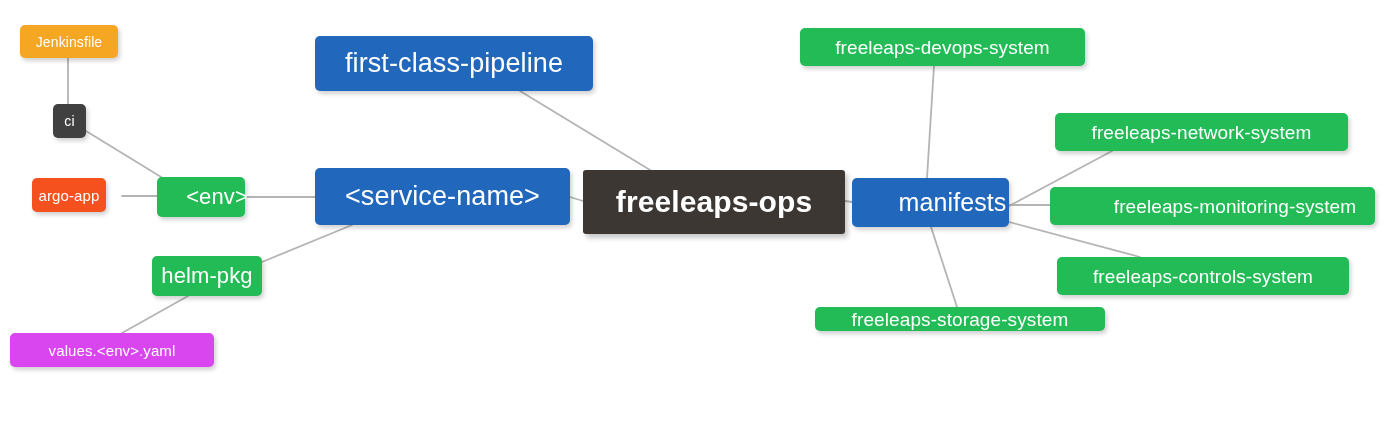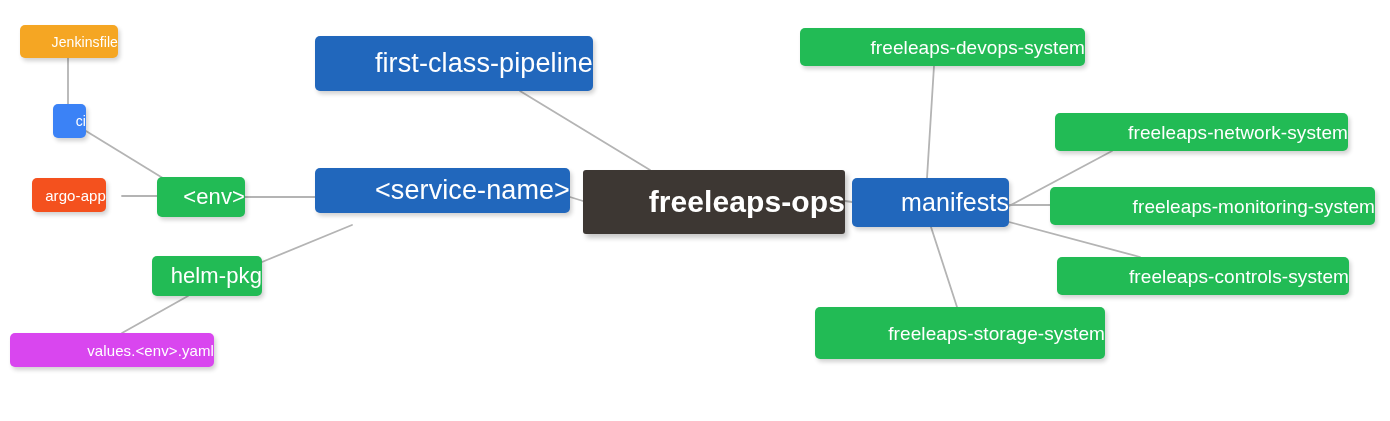--- a/index.html
+++ b/index.html
@@ -23,21 +23,21 @@
     left: 0;
     top: 0;
     width: 1390px;
     height: 421px;
     pointer-events: none;
   }
   .node {
     position: absolute;
     display: flex;
     align-items: center;
-    justify-content: flex-end;
+    justify-content: center;
     box-sizing: border-box;
     border-radius: 5px;
     color: #ffffff;
     white-space: nowrap;
     line-height: 1;
     letter-spacing: 0.1px;
     box-shadow: 2px 3px 4px rgba(0,0,0,0.18);
     user-select: none;
   }
   .node.root {
@@ -63,56 +63,56 @@
       <line x1="927" y1="178" x2="934" y2="66" stroke="#b4b4b4" stroke-width="1.8" stroke-linecap="round"></line>
       <line x1="1009" y1="206" x2="1112" y2="151" stroke="#b4b4b4" stroke-width="1.8" stroke-linecap="round"></line>
       <line x1="1009" y1="205" x2="1050" y2="205" stroke="#b4b4b4" stroke-width="1.8" stroke-linecap="round"></line>
       <line x1="1009" y1="222" x2="1140" y2="257" stroke="#b4b4b4" stroke-width="1.8" stroke-linecap="round"></line>
       <line x1="931" y1="227" x2="957" y2="307" stroke="#b4b4b4" stroke-width="1.8" stroke-linecap="round"></line>
     </svg>
   <div id="node-layer">
       <div class="node root" style="left: 583px; top: 170px; width: 262px; height: 64px; background: rgb(61, 55, 51); font-size: 30px;">
         <span>freeleaps-ops</span>
       </div>
-      <div class="node" style="left: 315px; top: 168px; width: 255px; height: 45px; background: rgb(33, 103, 188); font-size: 27px;">
+      <div class="node" style="left: 315px; top: 168px; width: 255px; height: 57px; background: rgb(33, 103, 188); font-size: 27px;">
         <span>&lt;service-name&gt;</span>
       </div>
       <div class="node" style="left: 315px; top: 36px; width: 278px; height: 55px; background: rgb(33, 103, 188); font-size: 27px;">
         <span>first-class-pipeline</span>
       </div>
       <div class="node" style="left: 852px; top: 178px; width: 157px; height: 49px; background: rgb(33, 103, 188); font-size: 25px; padding-left: 44px;">
         <span>manifests</span>
       </div>
       <div class="node" style="left: 157px; top: 177px; width: 88px; height: 40px; background: rgb(34, 187, 85); font-size: 22px; padding-left: 32px;">
         <span>&lt;env&gt;</span>
       </div>
       <div class="node" style="left: 152px; top: 256px; width: 110px; height: 40px; background: rgb(34, 187, 85); font-size: 22px;">
         <span>helm-pkg</span>
       </div>
       <div class="node" style="left: 20px; top: 25px; width: 98px; height: 33px; background: rgb(245, 166, 35); font-size: 14px;">
         <span>Jenkinsfile</span>
       </div>
-      <div class="node" style="left: 53px; top: 104px; width: 33px; height: 34px; background: #3b82f6; font-size: 14px;">
+      <div class="node" style="left: 53px; top: 104px; width: 33px; height: 34px; background: #404040; font-size: 14px;">
         <span>ci</span>
       </div>
       <div class="node" style="left: 32px; top: 178px; width: 74px; height: 34px; background: rgb(244, 81, 30); font-size: 15px;">
         <span>argo-app</span>
       </div>
       <div class="node" style="left: 10px; top: 333px; width: 204px; height: 34px; background: #d946ef; font-size: 15px;">
         <span>values.&lt;env&gt;.yaml</span>
       </div>
       <div class="node" style="left: 800px; top: 28px; width: 285px; height: 38px; background: rgb(34, 187, 85); font-size: 19px;">
         <span>freeleaps-devops-system</span>
       </div>
       <div class="node" style="left: 1055px; top: 113px; width: 293px; height: 38px; background: rgb(34, 187, 85); font-size: 19px;">
         <span>freeleaps-network-system</span>
       </div>
       <div class="node" style="left: 1050px; top: 187px; width: 325px; height: 38px; background: rgb(34, 187, 85); font-size: 19px; padding-left: 45px;">
         <span>freeleaps-monitoring-system</span>
       </div>
       <div class="node" style="left: 1057px; top: 257px; width: 292px; height: 38px; background: rgb(34, 187, 85); font-size: 19px;">
         <span>freeleaps-controls-system</span>
       </div>
-      <div class="node" style="left: 815px; top: 307px; width: 290px; height: 52px; background: rgb(34, 187, 85); font-size: 19px;">
+      <div class="node" style="left: 815px; top: 307px; width: 290px; height: 24px; background: rgb(34, 187, 85); font-size: 19px;">
         <span>freeleaps-storage-system</span>
       </div>
     </div>
 </div>
 
 </body></html>

